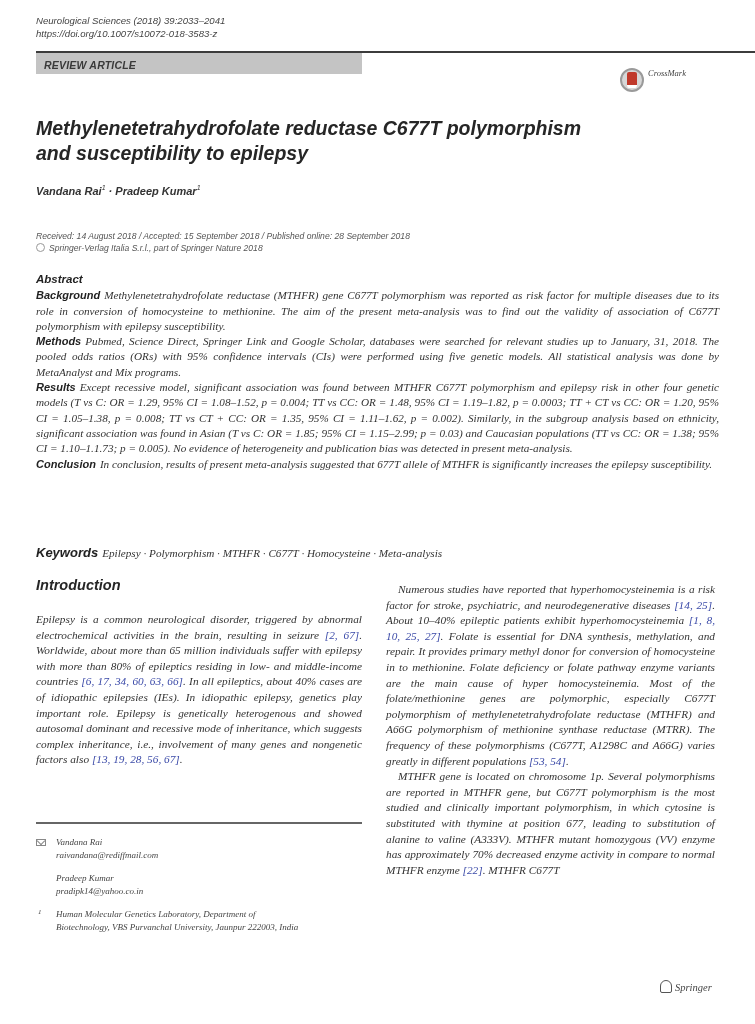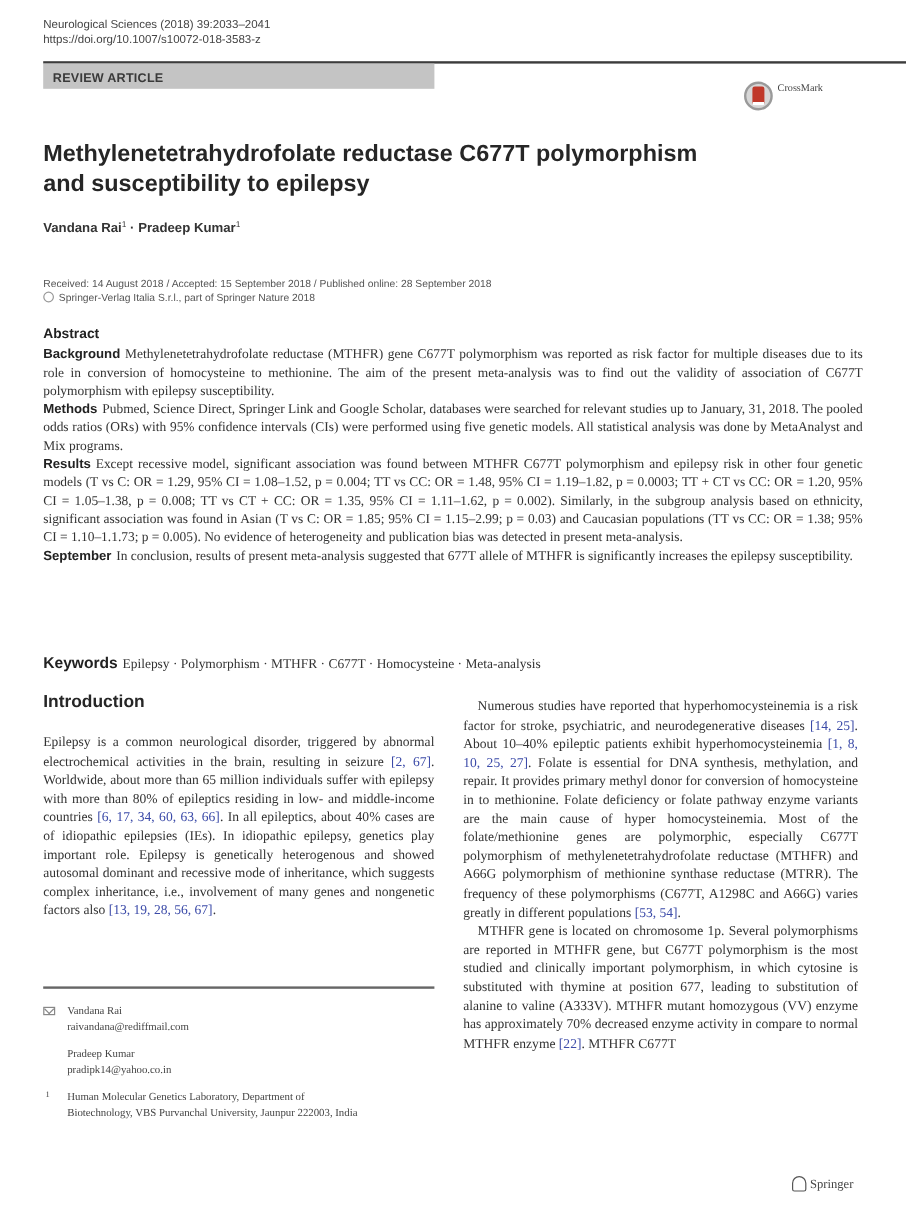--- a/index.html
+++ b/index.html
@@ -2,21 +2,21 @@
 <html><head>
 <meta charset="utf-8">
 <style>
   html, body { margin: 0; padding: 0; }
   body {
     width: 755px; height: 1024px; background: #ffffff; position: relative; overflow: hidden;
     color: #2a2a2a;
   }
   .sans { font-family: "Liberation Sans", "DejaVu Sans", sans-serif; }
   .serif { font-family: "Liberation Serif", "DejaVu Serif", serif; }
-  .abs { position: absolute; }
+  .abs { position: absolute; font-style: italic; }
 
   #journal { left: 36px; top: 14px; font-size: 9.6px; line-height: 13px; color: #444; }
   #topline { left: 36px; top: 51px; width: 719px; height: 2px; background: #3c3c3c; }
   #review-bar { left: 36px; top: 53px; width: 326px; height: 21px; background: #c4c4c4; }
   #review-bar span { position: absolute; left: 8px; top: 6px; font-size: 10.5px; font-weight: bold; color: #3a3a3a; letter-spacing: 0.2px; }
 
   #crossmark { left: 620px; top: 68px; display: flex; align-items: flex-start; }
   #crossmark .ring { width: 24px; height: 24px; border-radius: 50%; background: #d7d7d7; border: 2px solid #9a9a9a; box-sizing: border-box; display: flex; align-items: center; justify-content: center; }
   #crossmark .ring i { display: block; width: 10px; height: 13px; background: #c0392b; border-radius: 2px; border-bottom: 3px solid #ffffff; }
   #crossmark .lbl { margin-left: 4px; font-size: 8.5px; color: #444; }
@@ -84,21 +84,21 @@
 <div id="dates" class="abs sans">
   <div>Received: 14 August 2018 / Accepted: 15 September 2018 / Published online: 28 September 2018</div>
   <div><span class="copy"></span><span>Springer-Verlag Italia S.r.l., part of Springer Nature 2018</span></div>
 </div>
 
 <div id="abstract" class="abs">
   <h3 class="sans">Abstract</h3>
   <p class="serif"><b class="sans">Background</b><span>Methylenetetrahydrofolate reductase (MTHFR) gene C677T polymorphism was reported as risk factor for multiple diseases due to its role in conversion of homocysteine to methionine. The aim of the present meta-analysis was to find out the validity of association of C677T polymorphism with epilepsy susceptibility.</span></p>
   <p class="serif"><b class="sans">Methods</b><span>Pubmed, Science Direct, Springer Link and Google Scholar, databases were searched for relevant studies up to January, 31, 2018. The pooled odds ratios (ORs) with 95% confidence intervals (CIs) were performed using five genetic models. All statistical analysis was done by MetaAnalyst and Mix programs.</span></p>
   <p class="serif"><b class="sans">Results</b><span>Except recessive model, significant association was found between MTHFR C677T polymorphism and epilepsy risk in other four genetic models (T vs C: OR = 1.29, 95% CI = 1.08–1.52, p = 0.004; TT vs CC: OR = 1.48, 95% CI = 1.19–1.82, p = 0.0003; TT + CT vs CC: OR = 1.20, 95% CI = 1.05–1.38, p = 0.008; TT vs CT + CC: OR = 1.35, 95% CI = 1.11–1.62, p = 0.002). Similarly, in the subgroup analysis based on ethnicity, significant association was found in Asian (T vs C: OR = 1.85; 95% CI = 1.15–2.99; p = 0.03) and Caucasian populations (TT vs CC: OR = 1.38; 95% CI = 1.10–1.1.73; p = 0.005). No evidence of heterogeneity and publication bias was detected in present meta-analysis.</span></p>
-  <p class="serif"><b class="sans">September</b><span>In conclusion, results of present meta-analysis suggested that 677T allele of MTHFR is significantly increases the epilepsy susceptibility.</span></p>
+  <p class="serif"><b class="sans">Conclusion</b><span>In conclusion, results of present meta-analysis suggested that 677T allele of MTHFR is significantly increases the epilepsy susceptibility.</span></p>
 </div>
 
 <div id="keywords" class="abs serif">
   <b class="sans">Keywords</b><span>Epilepsy · Polymorphism · MTHFR · C677T · Homocysteine · Meta-analysis</span>
 </div>
 
 <div id="intro-heading" class="abs sans">Introduction</div>
 
 <div id="col-left" class="abs col serif">
   <p>

